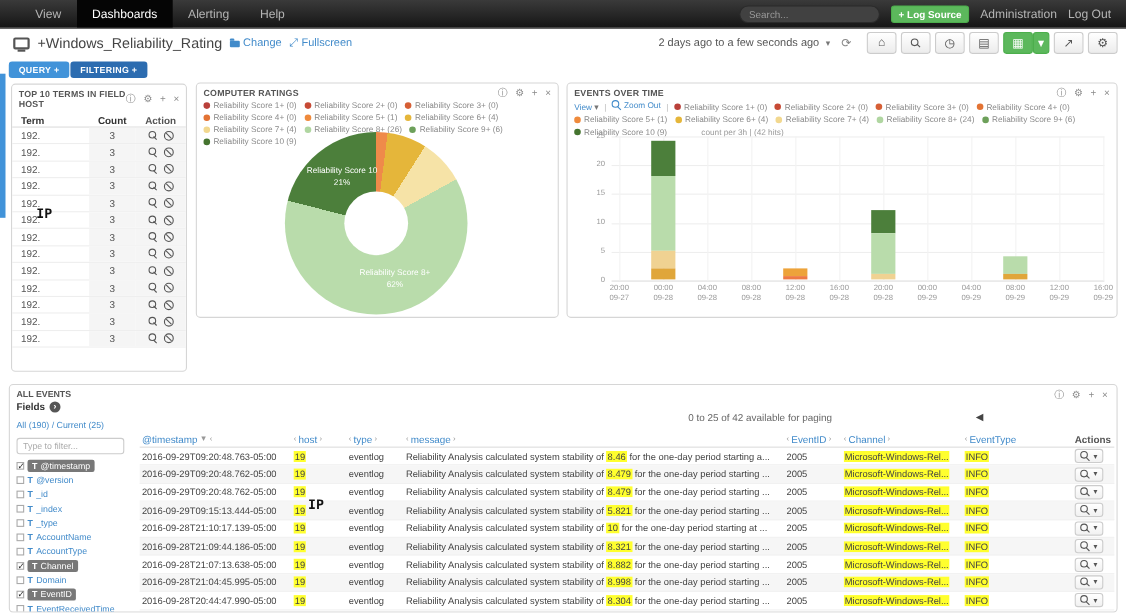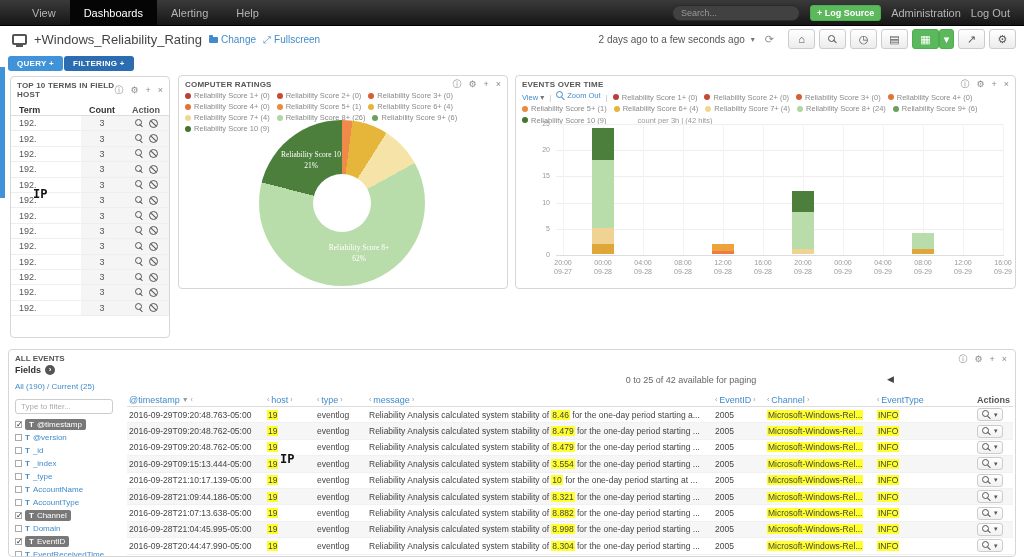--- a/index.html
+++ b/index.html
@@ -381,21 +381,21 @@
         </span><span class="leg-item">
           <span class="leg-dot" style="background: rgb(176, 214, 161);"></span>
           <span>Reliability Score 8+ (26)</span>
         </span><span class="leg-item">
           <span class="leg-dot" style="background: rgb(109, 160, 90);"></span>
           <span>Reliability Score 9+ (6)</span>
         </span><span class="leg-item">
           <span class="leg-dot" style="background: rgb(69, 116, 47);"></span>
           <span>Reliability Score 10 (9)</span>
         </span></div>
-    <div id="donut" style="background: conic-gradient(rgb(239, 138, 74) 0deg, rgb(239, 138, 74) 7.2deg, rgb(229, 182, 58) 7.2deg, rgb(229, 182, 58) 32.4deg, rgb(246, 227, 167) 32.4deg, rgb(246, 227, 167) 61.2deg, rgb(185, 220, 171) 61.2deg, rgb(185, 220, 171) 284.4deg, rgb(76, 127, 59) 284.4deg, rgb(76, 127, 59) 360deg); font-family: Liberation Serif, serif;">
+    <div id="donut" style="background: conic-gradient(rgb(239, 138, 74) 0deg, rgb(239, 138, 74) 7.2deg, rgb(229, 182, 58) 7.2deg, rgb(229, 182, 58) 32.4deg, rgb(246, 227, 167) 32.4deg, rgb(246, 227, 167) 61.2deg, rgb(185, 220, 171) 61.2deg, rgb(185, 220, 171) 284.4deg, rgb(76, 127, 59) 284.4deg, rgb(76, 127, 59) 360deg);">
       <div class="donut-hole"></div>
       <div class="donut-label dl-10">
         <div>Reliability Score 10</div>
         <div>21%</div>
       </div>
       <div class="donut-label dl-8">
         <div>Reliability Score 8+</div>
         <div>62%</div>
       </div>
     </div>
@@ -708,21 +708,21 @@
             <div class="c-et"><mark class="hl redtx">INFO</mark></div>
             <div class="c-act"><button class="act-btn">
                 <span class="mag-icon"></span>
                 <span>▾</span>
               </button></div>
           </div>
           <div class="ae-row alt">
             <div class="c-ts">2016-09-29T09:15:13.444-05:00</div>
             <div class="c-host"><mark class="hl">19</mark></div>
             <div class="c-type">eventlog</div>
-            <div class="c-msg"><span>Reliability Analysis calculated system stability of </span><mark class="hl">3.554</mark><span> for the one-day period starting ...</span></div>
+            <div class="c-msg"><span>Reliability Analysis calculated system stability of </span><mark class="hl">5.821</mark><span> for the one-day period starting ...</span></div>
             <div class="c-eid">2005</div>
             <div class="c-ch"><mark class="hl redtx">Microsoft-Windows-Rel...</mark></div>
             <div class="c-et"><mark class="hl redtx">INFO</mark></div>
             <div class="c-act"><button class="act-btn">
                 <span class="mag-icon"></span>
                 <span>▾</span>
               </button></div>
           </div>
           <div class="ae-row">
             <div class="c-ts">2016-09-28T21:10:17.139-05:00</div>

